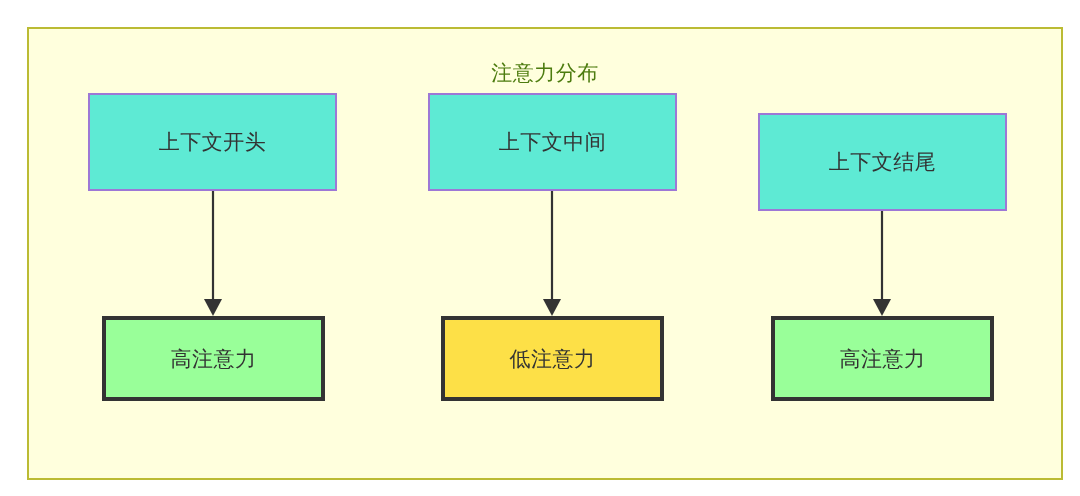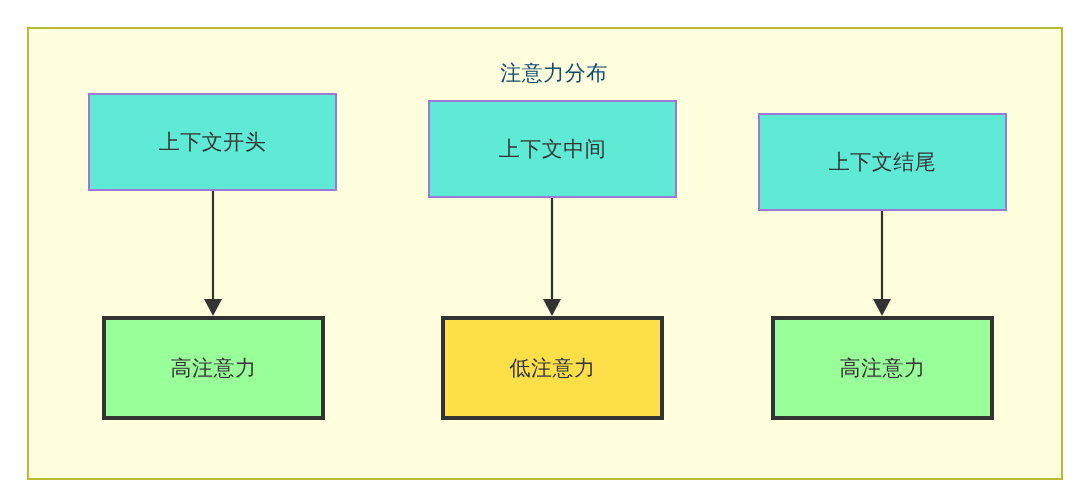--- a/index.html
+++ b/index.html
@@ -31,24 +31,23 @@
     border: 2px solid #bbbb33;
     box-sizing: border-box;
   }
   .subgraph-title {
     position: absolute;
     left: 0;
     top: 30px;
     width: 100%;
     text-align: center;
     font-size: 21px;
-    color: #0c4a6e;
+    color: #4d7c0f;
     letter-spacing: 0.5px;
     white-space: nowrap;
-    padding-left: 9px;
   }
 
   
   .node {
     position: absolute;
     box-sizing: border-box;
     display: flex;
     align-items: center;
     justify-content: center;
     font-size: 21px;
@@ -58,28 +57,28 @@
   }
   .node.context {
     background: #5eead4;
     border: 2px solid #9d78d6;
     width: 249px;
     height: 98px;
   }
   .node.outcome {
     border: 4px solid #333333;
     width: 223px;
-    height: 104px;
+    height: 85px;
   }
   .node.outcome.high { background: #99ff99; }
   .node.outcome.low  { background: #fde047; }
 
   
   #ctx-start  { left: 88px;  top: 93px; }
-  #ctx-middle { left: 428px; top: 93px; margin-top: 7px; }
+  #ctx-middle { left: 428px; top: 93px; }
   #ctx-end    { left: 758px; top: 93px; margin-top: 20px; }
 
   #out-start  { left: 102px; top: 316px; }
   #out-middle { left: 441px; top: 316px; }
   #out-end    { left: 771px; top: 316px; }
 
   
   .edges {
     position: absolute;
     left: 0; top: 0;

